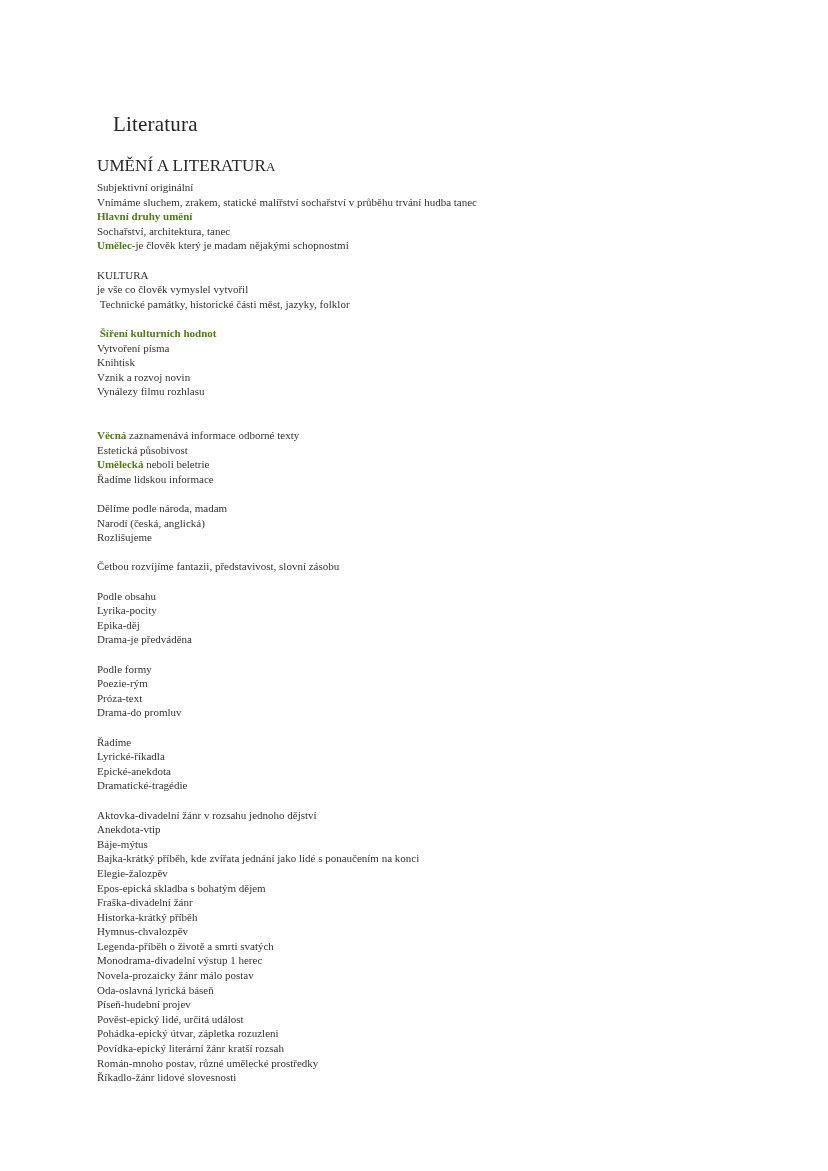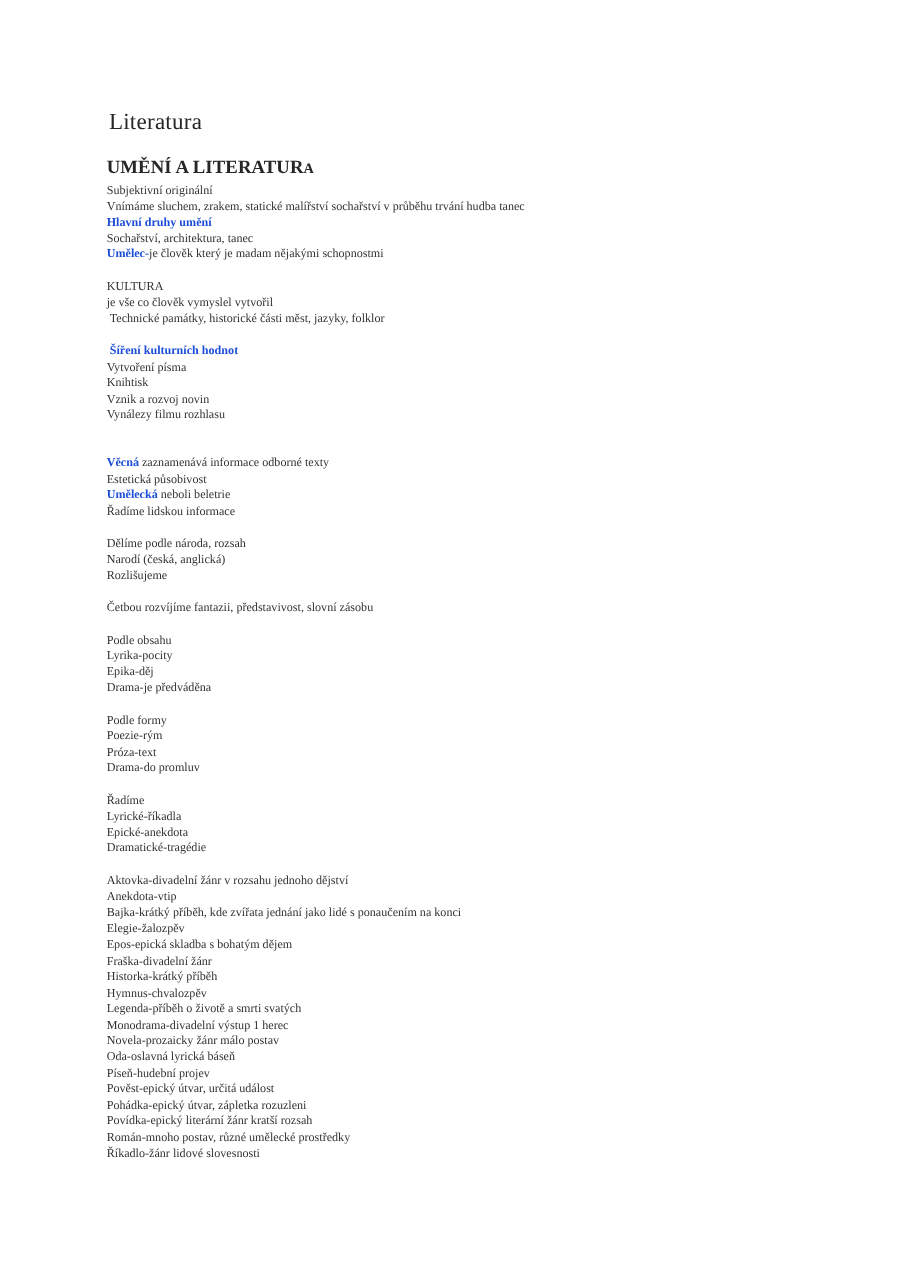--- a/index.html
+++ b/index.html
@@ -17,47 +17,47 @@
     position: absolute;
     left: 97px;
     top: 96px;
     width: 680px;
     color: #333333;
     font-family: "Liberation Serif", "DejaVu Serif", serif;
   }
   .doc-title {
     font-size: 21px;
     font-weight: 400;
-    margin: 2px;
+    margin: 16px;
     line-height: 25px;
     color: #262626;
     letter-spacing: 0.2px;
   }
   .doc-heading {
     font-size: 17px;
-    font-weight: 700;
+    font-weight: 400;
     margin: 19px 0 3px 0;
     line-height: 20px;
     color: #262626;
     letter-spacing: 0.1px;
   }
   .doc-heading .small-cap {
     font-size: 13px;
   }
   .doc-body {
     font-size: 11px;
     line-height: 14.6px;
   }
   .line {
     white-space: pre-wrap;
     min-height: 14.6px;
   }
   .line b {
     font-weight: 700;
-    color: #1d4ed8;
+    color: #4d7c0f;
     margin-top: 10px;
   }
 </style>
 </head>
 <body>
 
 <div class="page">
   <h1 class="doc-title">Literatura</h1>
   <h2 class="doc-heading"><span>UMĚNÍ A LITERATUR</span><span class="small-cap">A</span></h2>
   <div class="doc-body">
@@ -76,21 +76,21 @@
       <div class="line">Knihtisk</div>
       <div class="line">Vznik a rozvoj novin</div>
       <div class="line">Vynálezy filmu rozhlasu</div>
       <div class="line">&nbsp;</div>
       <div class="line">&nbsp;</div>
       <div class="line"><b>Věcná</b> zaznamenává informace odborné texty</div>
       <div class="line">Estetická působivost</div>
       <div class="line"><b>Umělecká</b> neboli beletrie</div>
       <div class="line">Řadíme lidskou informace</div>
       <div class="line">&nbsp;</div>
-      <div class="line">Dělíme podle národa, rozsah</div>
+      <div class="line">Dělíme podle národa, madam</div>
       <div class="line">Narodí (česká, anglická)</div>
       <div class="line">Rozlišujeme</div>
       <div class="line">&nbsp;</div>
       <div class="line">Četbou rozvíjíme fantazii, představivost, slovní zásobu</div>
       <div class="line">&nbsp;</div>
       <div class="line">Podle obsahu</div>
       <div class="line">Lyrika-pocity</div>
       <div class="line">Epika-děj</div>
       <div class="line">Drama-je předváděna</div>
       <div class="line">&nbsp;</div>
@@ -99,30 +99,31 @@
       <div class="line">Próza-text</div>
       <div class="line">Drama-do promluv</div>
       <div class="line">&nbsp;</div>
       <div class="line">Řadíme</div>
       <div class="line">Lyrické-říkadla</div>
       <div class="line">Epické-anekdota</div>
       <div class="line">Dramatické-tragédie</div>
       <div class="line">&nbsp;</div>
       <div class="line">Aktovka-divadelní žánr v rozsahu jednoho dějství</div>
       <div class="line">Anekdota-vtip</div>
+      <div class="line">Báje-mýtus</div>
       <div class="line">Bajka-krátký příběh, kde zvířata jednání jako lidé s ponaučením na konci</div>
       <div class="line">Elegie-žalozpěv</div>
       <div class="line">Epos-epická skladba s bohatým dějem</div>
       <div class="line">Fraška-divadelní žánr</div>
       <div class="line">Historka-krátký příběh</div>
       <div class="line">Hymnus-chvalozpěv</div>
       <div class="line">Legenda-příběh o životě a smrti svatých</div>
       <div class="line">Monodrama-divadelní výstup 1 herec</div>
       <div class="line">Novela-prozaicky žánr málo postav</div>
       <div class="line">Oda-oslavná lyrická báseň</div>
       <div class="line">Píseň-hudební projev</div>
-      <div class="line">Pověst-epický útvar, určitá událost</div>
+      <div class="line">Pověst-epický lidé, určitá událost</div>
       <div class="line">Pohádka-epický útvar, zápletka rozuzleni</div>
       <div class="line">Povídka-epický literární žánr kratší rozsah</div>
       <div class="line">Román-mnoho postav, různé umělecké prostředky</div>
       <div class="line">Říkadlo-žánr lidové slovesnosti</div>
     </div>
 </div>
 
 </body></html>

